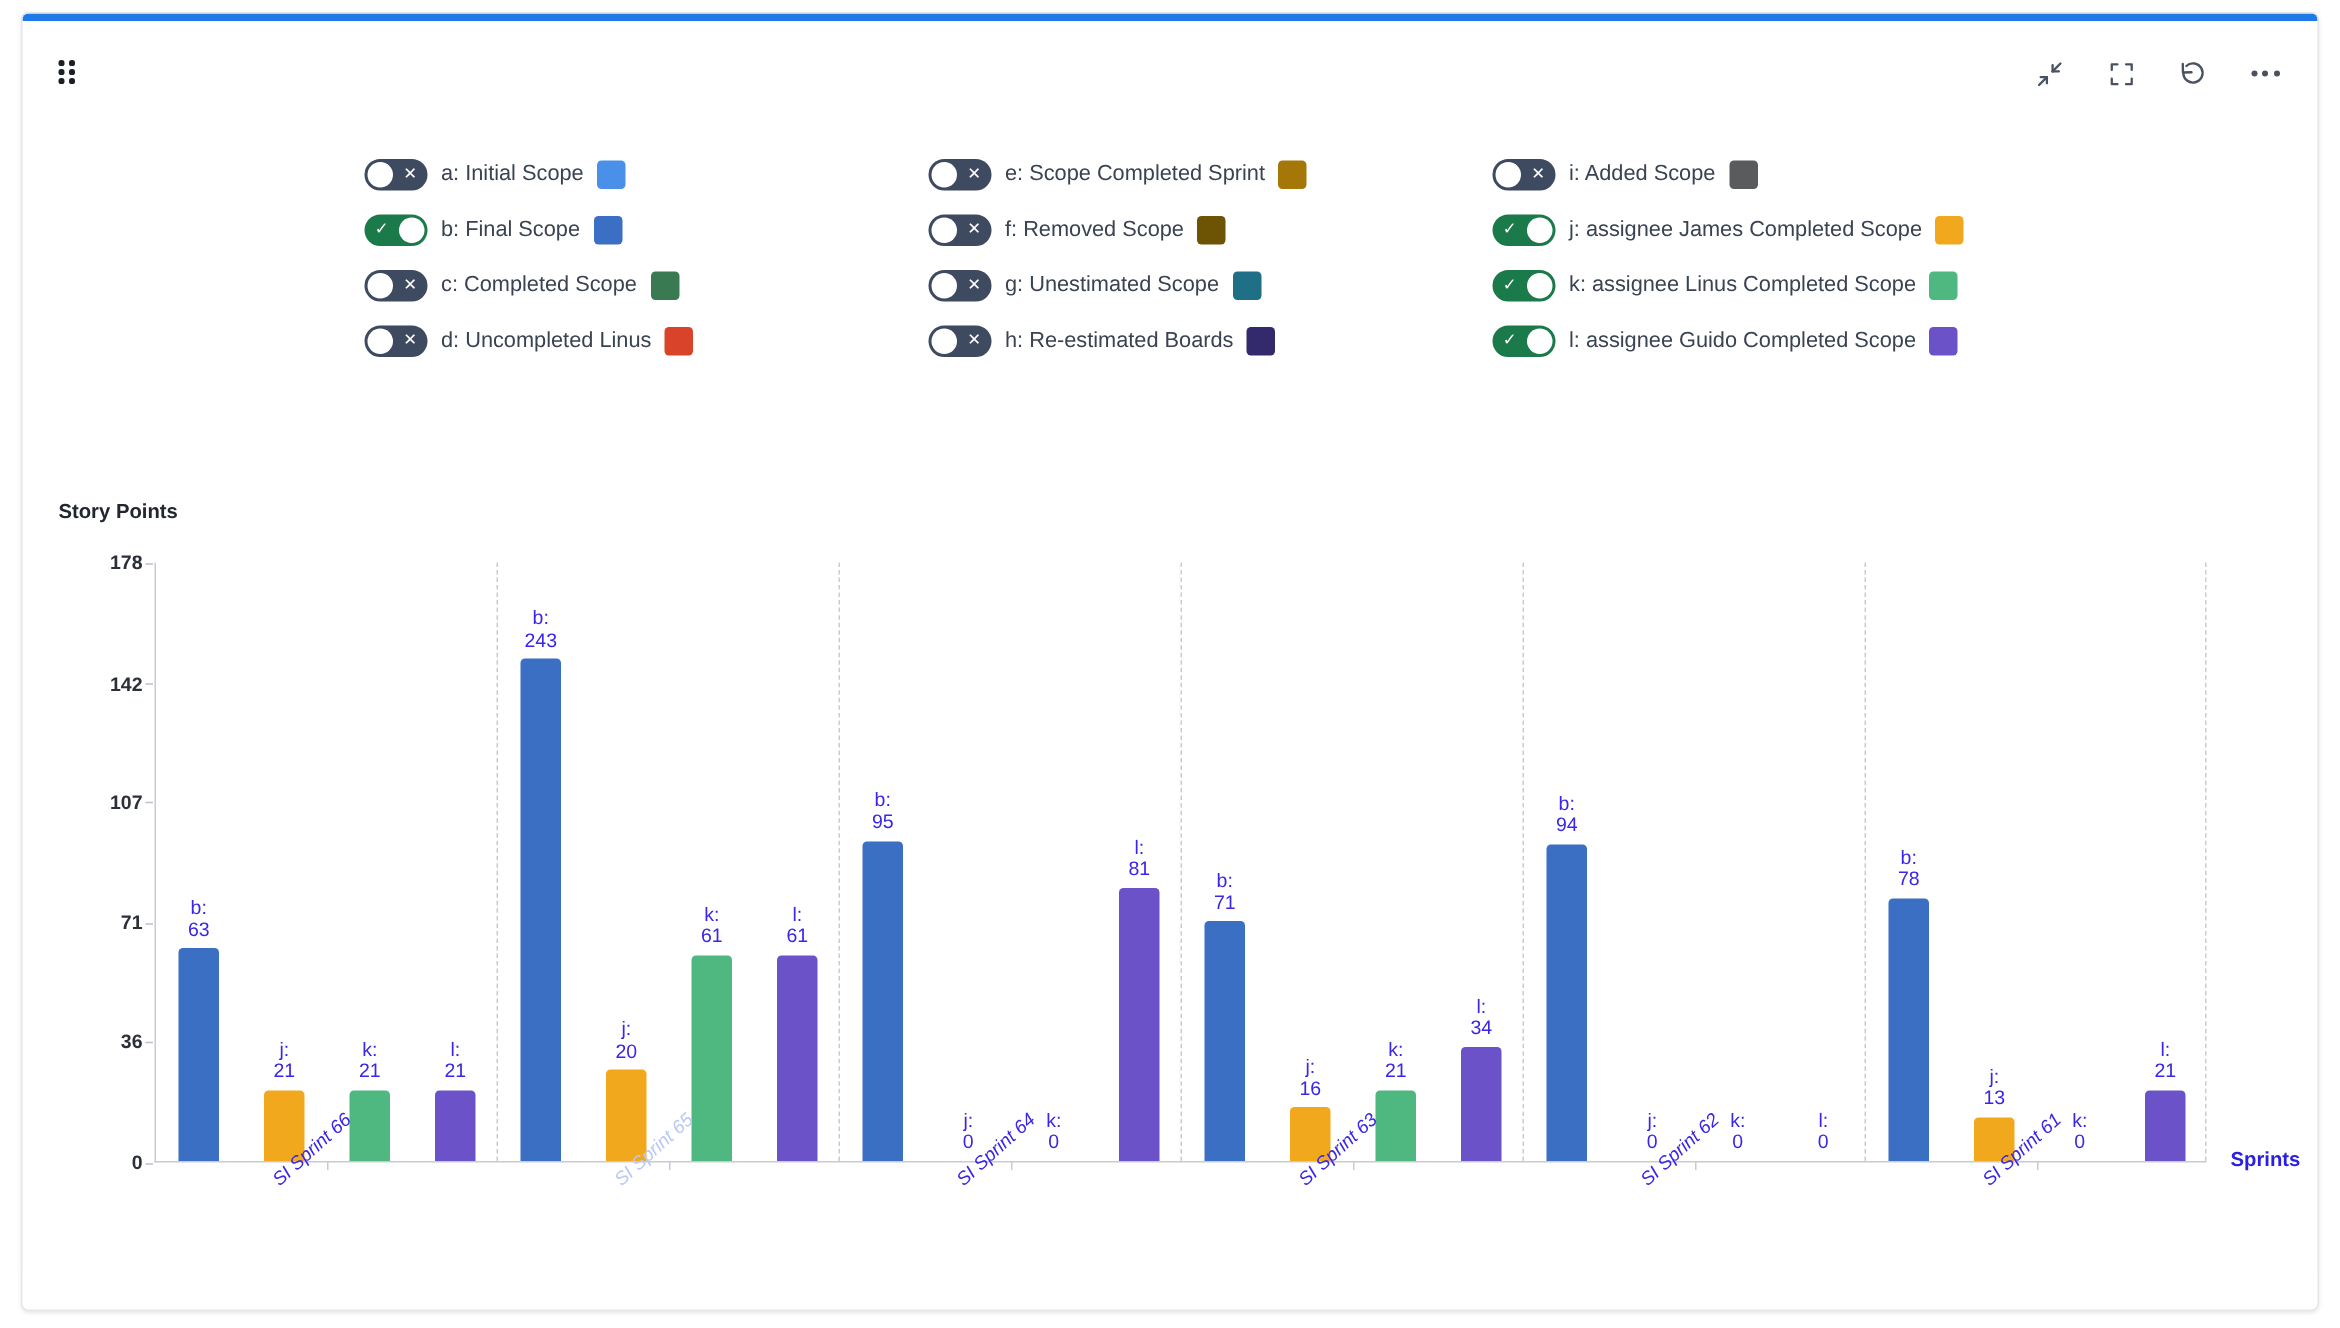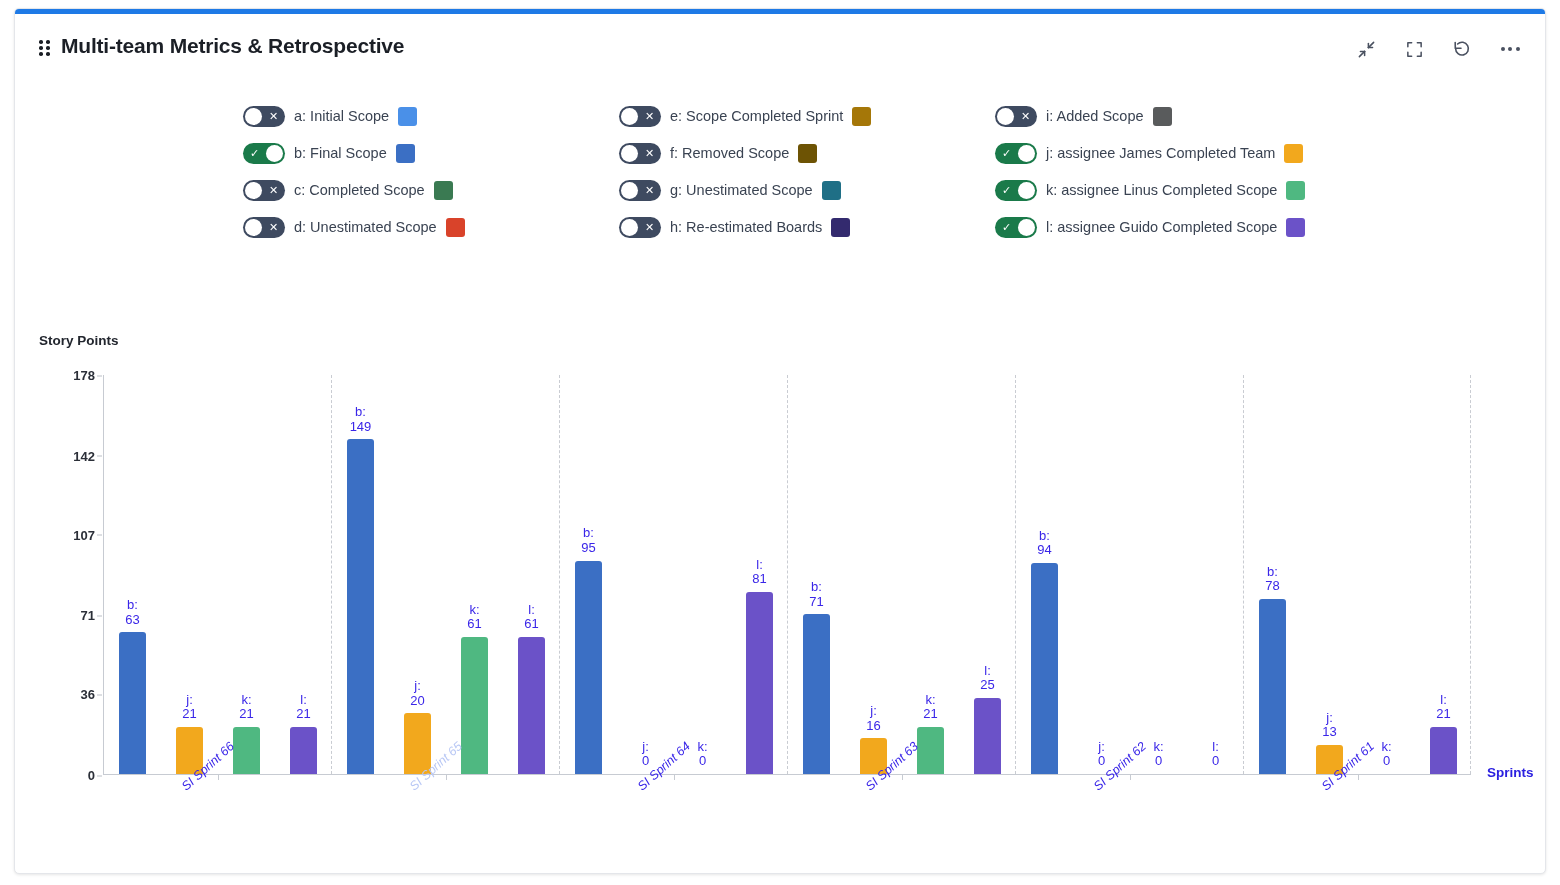--- a/index.html
+++ b/index.html
@@ -246,21 +246,20 @@
 
     <div class="header">
       <div class="drag-handle">
         <i></i>
           <i></i>
           <i></i>
           <i></i>
           <i></i>
           <i></i>
       </div>
-      <div class="panel-title">Multi-team Metrics &amp; Retrospective</div>
 
       <div class="tools">
         <div class="tool-btn">
           <svg width="19" height="19" viewBox="0 0 20 20" fill="none" stroke="#4a5160" stroke-width="1.6" stroke-linecap="round" stroke-linejoin="round">
             <path d="M2.5 17.5 L8 12"></path>
               <path d="M8 12 L8 16.4"></path>
               <path d="M8 12 L3.6 12"></path>
             <path d="M17.5 2.5 L12 8"></path>
               <path d="M12 8 L12 3.6"></path>
               <path d="M12 8 L16.4 8"></path>
@@ -332,21 +331,21 @@
                 <span class="knob"></span>
               </div>
               <span class="metric-label">f: Removed Scope</span>
               <span class="swatch" style="background: rgb(109, 83, 4);"></span>
             </div>
             <div class="metric">
               <div class="toggle on">
                 <span class="mark">✓</span>
                 <span class="knob"></span>
               </div>
-              <span class="metric-label">j: assignee James Completed Team</span>
+              <span class="metric-label">j: assignee James Completed Scope</span>
               <span class="swatch" style="background: rgb(242, 168, 29);"></span>
             </div>
             <div class="metric">
               <div class="toggle off">
                 <span class="mark">✕</span>
                 <span class="knob"></span>
               </div>
               <span class="metric-label">c: Completed Scope</span>
               <span class="swatch" style="background: rgb(58, 122, 82);"></span>
             </div>
@@ -364,21 +363,21 @@
                 <span class="knob"></span>
               </div>
               <span class="metric-label">k: assignee Linus Completed Scope</span>
               <span class="swatch" style="background: rgb(79, 184, 129);"></span>
             </div>
             <div class="metric">
               <div class="toggle off">
                 <span class="mark">✕</span>
                 <span class="knob"></span>
               </div>
-              <span class="metric-label">d: Unestimated Scope</span>
+              <span class="metric-label">d: Uncompleted Linus</span>
               <span class="swatch" style="background: rgb(217, 67, 42);"></span>
             </div>
             <div class="metric">
               <div class="toggle off">
                 <span class="mark">✕</span>
                 <span class="knob"></span>
               </div>
               <span class="metric-label">h: Re-estimated Boards</span>
               <span class="swatch" style="background: rgb(51, 42, 110);"></span>
             </div>
@@ -423,21 +422,21 @@
                 </div>
                 <div class="bar-slot">
                   <div class="bar-label" style="bottom: 52.191px;"><span>l:</span><br><span>21</span></div>
                   <div class="bar" style="height: 47.191px; background: rgb(107, 82, 200);"></div>
                 </div>
                 <div class="tick-mark"></div>
                 <div class="group-sep" style="right: 0px;"></div>
               </div>
               <div class="group">
                 <div class="bar-slot">
-                  <div class="bar-label" style="bottom: 339.831px;"><span>b:</span><br><span>149</span></div>
+                  <div class="bar-label" style="bottom: 339.831px;"><span>b:</span><br><span>243</span></div>
                   <div class="bar" style="height: 334.831px; background: rgb(59, 111, 196);"></div>
                 </div>
                 <div class="bar-slot">
                   <div class="bar-label" style="bottom: 65.6742px;"><span>j:</span><br><span>20</span></div>
                   <div class="bar" style="height: 60.6742px; background: rgb(242, 168, 29);"></div>
                 </div>
                 <div class="bar-slot">
                   <div class="bar-label" style="bottom: 142.079px;"><span>k:</span><br><span>61</span></div>
                   <div class="bar" style="height: 137.079px; background: rgb(79, 184, 129);"></div>
                 </div>
@@ -475,21 +474,21 @@
                 </div>
                 <div class="bar-slot">
                   <div class="bar-label" style="bottom: 40.9551px;"><span>j:</span><br><span>16</span></div>
                   <div class="bar" style="height: 35.9551px; background: rgb(242, 168, 29);"></div>
                 </div>
                 <div class="bar-slot">
                   <div class="bar-label" style="bottom: 52.191px;"><span>k:</span><br><span>21</span></div>
                   <div class="bar" style="height: 47.191px; background: rgb(79, 184, 129);"></div>
                 </div>
                 <div class="bar-slot">
-                  <div class="bar-label" style="bottom: 81.4045px;"><span>l:</span><br><span>25</span></div>
+                  <div class="bar-label" style="bottom: 81.4045px;"><span>l:</span><br><span>34</span></div>
                   <div class="bar" style="height: 76.4045px; background: rgb(107, 82, 200);"></div>
                 </div>
                 <div class="tick-mark"></div>
                 <div class="group-sep" style="right: 0px;"></div>
               </div>
               <div class="group">
                 <div class="bar-slot">
                   <div class="bar-label" style="bottom: 216.236px;"><span>b:</span><br><span>94</span></div>
                   <div class="bar" style="height: 211.236px; background: rgb(59, 111, 196);"></div>
                 </div>

